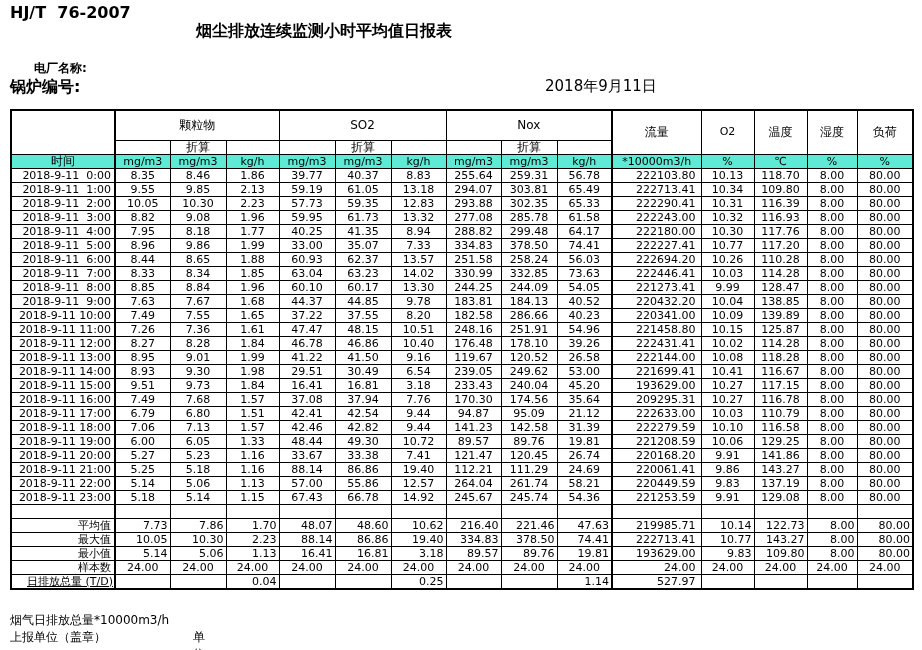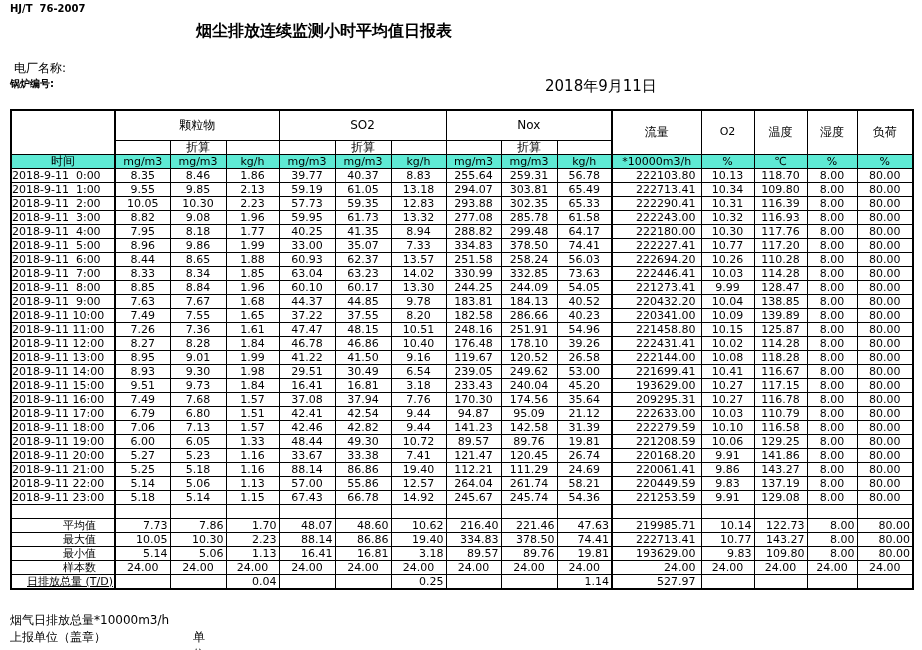--- a/index.html
+++ b/index.html
@@ -3,37 +3,37 @@
 <meta charset="utf-8">
 <style>
   * { margin:0; padding:0; box-sizing:border-box; }
   html,body { width:922px; height:650px; }
   body {
     position:relative;
     background:#ffffff;
     color:#000;
     font-family:"DejaVu Sans","Liberation Sans",sans-serif;
   }
-  .doc-code { position:absolute; left:10px; top:3px; font-size:10px; font-weight:bold; white-space:pre; }
+  .doc-code { position:absolute; left:10px; top:3px; font-size:16px; font-weight:bold; white-space:pre; }
   .title    { position:absolute; left:0; top:21px; width:648px; text-align:center; font-size:16px; font-weight:bold; }
-  .plant    { position:absolute; left:2px; top:60px; font-size:12px; font-weight:normal;padding-left:12px; }
-  .boiler   { position:absolute; left:10px; top:77px; font-size:10px; font-weight:bold; }
+  .plant    { position:absolute; left:22px; top:60px; font-size:12px; font-weight:bold;padding-left:12px; }
+  .boiler   { position:absolute; left:10px; top:77px; font-size:16px; font-weight:bold; }
   .date     { position:absolute; left:545px; top:77px; font-size:15px; }
 
   table { position:absolute; left:10px; top:109px; width:902px;
           border-collapse:collapse; table-layout:fixed; border:2px solid #000; }
   td { border:1px solid #000; height:14px; line-height:13px; padding:0;
        font-size:11px; overflow:hidden; white-space:pre; }
   thead td { text-align:center; }
   tr.hA td { height:30px; line-height:16px; }
   .hz { font-size:12px; }
   .green { background:#5eead4; }
   .tc { border-right:2px solid #000; }           
   .fl { border-left:2px solid #000; }            
-  .t  { text-align:right; padding-right:18px; }   
+  .t  { text-align:right; padding-right:3px; }   
   .tl { text-align:left; padding-left:15px; }
   .ul { text-decoration:underline; }
   .num { text-align:center; }
   .flow { text-align:right; padding-right:5px; border-left:2px solid #000; }
   .sr { text-align:right; padding-right:2px; }
 
   .f1 { position:absolute; left:10px; top:612px; font-size:12px; }
   .f2 { position:absolute; left:10px; top:629px; font-size:12px; }
   .f2 .unit { position:absolute; left:183px; top:0; }
 </style>

